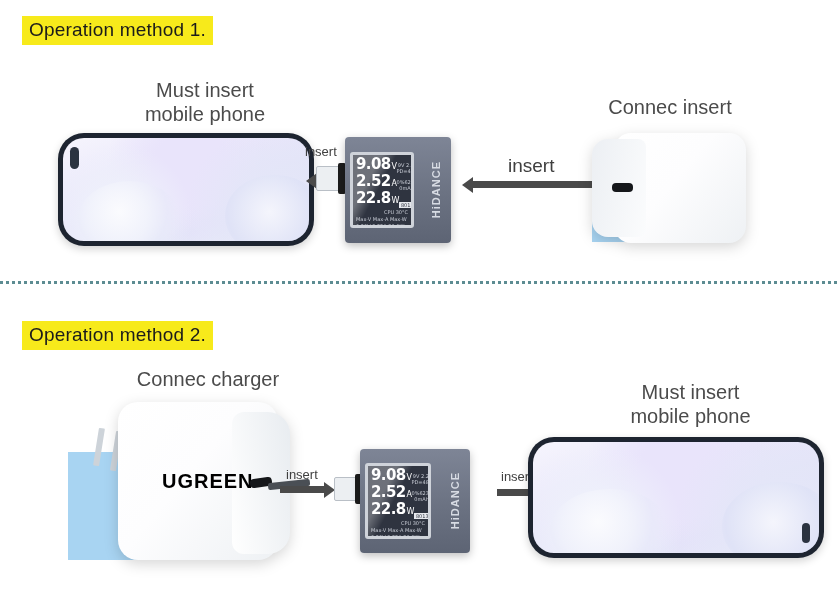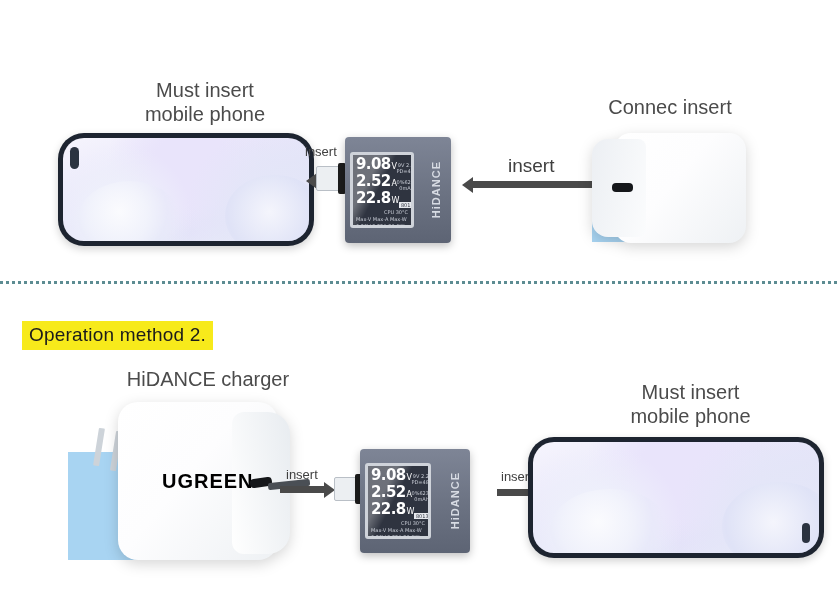--- a/index.html
+++ b/index.html
@@ -220,20 +220,21 @@
     position:absolute;
     background:#4a4f55;
     border-radius:2px;
   }
 </style>
 </head>
 <body>
 
 <div class="stage">
 
+  <div class="method-tag" style="left:22px;top:16px;">Operation method 1.</div>
 
   <div class="caption" style="left:110px;top:78px;width:190px;">Must insert
 mobile phone</div>
 
   <div class="caption" style="left:565px;top:95px;width:210px;">Connec insert</div>
 
   <div class="phone" style="left:58px;top:133px;width:256px;height:113px;">
     <div class="phone-screen">
       <div class="punch"></div>
     </div>
@@ -288,21 +289,21 @@
   <div class="charger" style="left:592px;top:133px;width:160px;height:110px;">
     <div class="charger-body" style="left:22px;top:0;width:132px;height:110px;"></div>
     <div class="charger-face" style="left:0;top:6px;width:54px;height:98px;border-radius:16px 8px 8px 16px;background:linear-gradient(100deg,#eceff3,#fbfcfd);"></div>
     <div class="usbc-port" style="left:20px;top:50px;width:21px;height:9px;"></div>
   </div>
 
   <div class="divider" style="top:281px;"></div>
 
   <div class="method-tag" style="left:22px;top:311px;margin-top:10px;">Operation method 2.</div>
 
-  <div class="caption" style="left:108px;top:367px;width:200px;">HiDANCE charger</div>
+  <div class="caption" style="left:108px;top:367px;width:200px;">Connec charger</div>
 
   <div class="caption" style="left:593px;top:380px;width:195px;">Must insert
 mobile phone</div>
 
   <div class="blue-pad" style="left:68px;top:452px;width:185px;height:108px;"></div>
   <div class="prong" style="left:96px;top:428px;width:6px;height:38px;transform:rotate(9deg);"></div>
   <div class="prong" style="left:113px;top:431px;width:6px;height:40px;transform:rotate(9deg);"></div>
   <div class="charger" style="left:110px;top:398px;width:190px;height:162px;">
     <div class="charger-body" style="left:8px;top:4px;width:160px;height:158px;border-radius:20px;"></div>
     <div class="charger-face" style="left:122px;top:14px;width:58px;height:142px;border-radius:12px 22px 22px 12px;background:linear-gradient(260deg,#e8ecf0,#ffffff);"></div>

